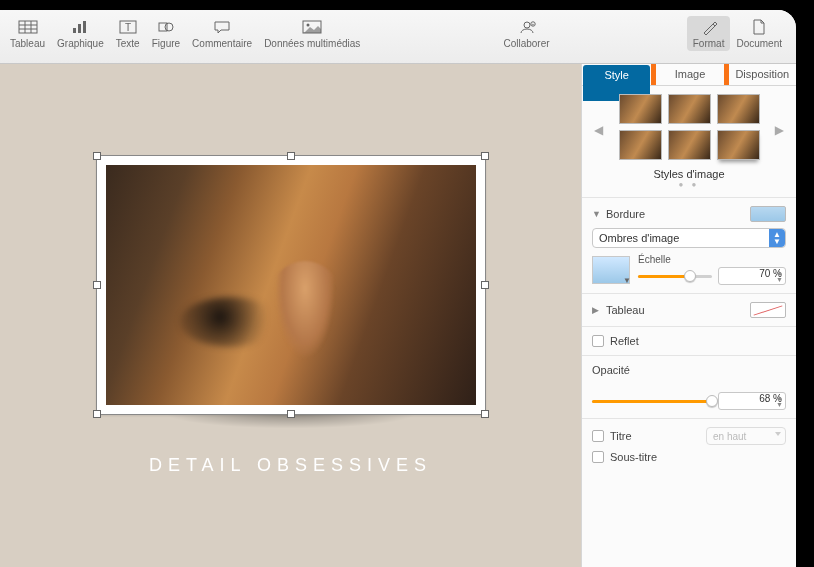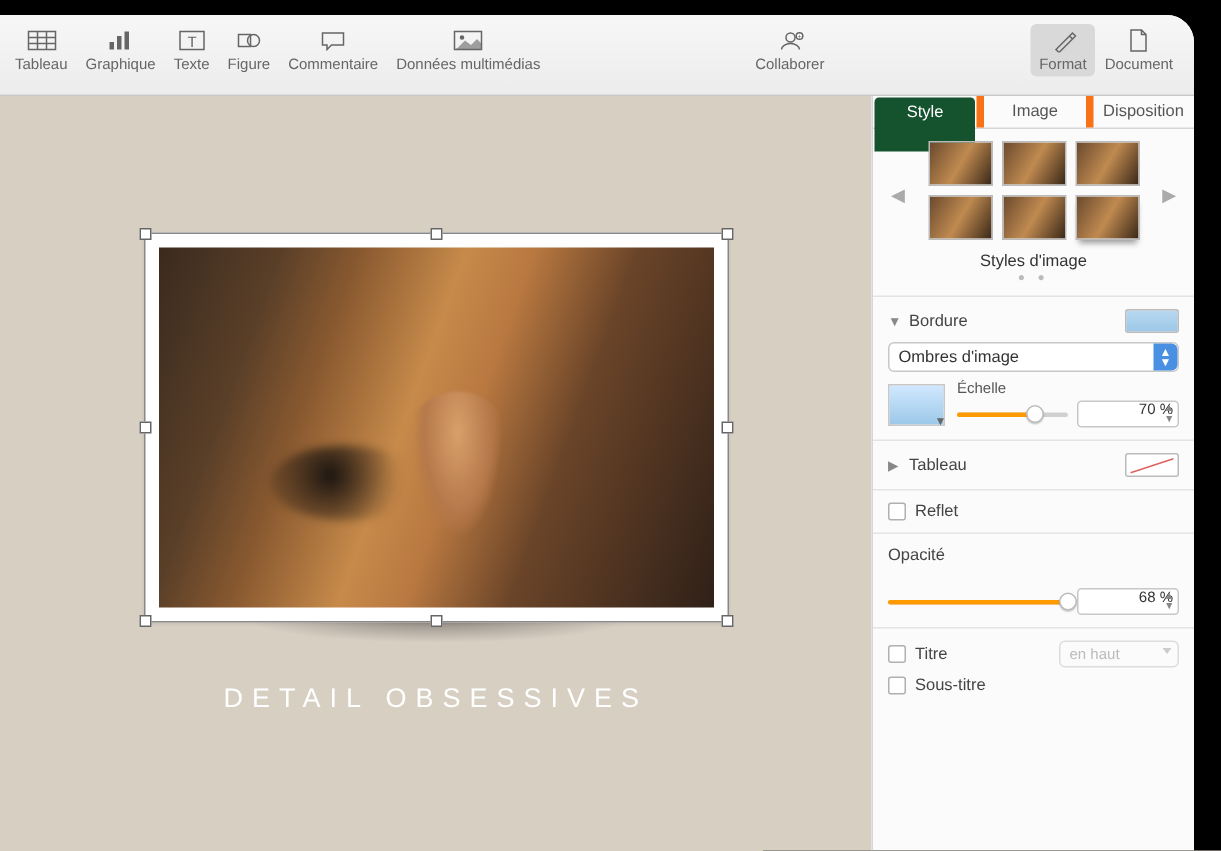--- a/index.html
+++ b/index.html
@@ -26,21 +26,21 @@
 .handle.tl { top:-4px; left:-4px } .handle.tm { top:-4px; left:50%; margin-left:-4px } .handle.tr { top:-4px; right:-4px }
 .handle.ml { top:50%; left:-4px; margin-top:-4px } .handle.mr { top:50%; right:-4px; margin-top:-4px }
 .handle.bl { bottom:-4px; left:-4px } .handle.bm { bottom:-4px; left:50%; margin-left:-4px } .handle.br { bottom:-4px; right:-4px }
 .shadow-curl { width: 390px; height: 30px; margin-top: -2px; background: radial-gradient(ellipse 180px 22px at 50% 0%, rgba(0,0,0,.35), rgba(0,0,0,0) 70%); }
 .caption { margin-top: 12px; font-size: 18px; letter-spacing: 6px; color: #fff; font-weight: 400; }
 
 
 .inspector { position: absolute; top: 54px; right: 0; width: 215px; bottom: 0; background: #fbfbfb; border-left: 1px solid #d6d6d6; font-size: 11px; color: #333; overflow: hidden; }
 .tabs { display: flex; height: 22px; border-bottom: 1px solid #d6d6d6; }
 .tab { flex: 1; text-align: center; line-height: 21px; font-size: 11px; color: #555; cursor: pointer; }
-.tab.active { background: #14532d; color: #fff; border-radius: 3px 3px 0 0; margin: 1px 1px 0 1px; height: 36px; line-height: 20px; }
+.tab.active { background: #0369a1; color: #fff; border-radius: 3px 3px 0 0; margin: 1px 1px 0 1px; height: 36px; line-height: 20px; }
 .tab.sep { border-left: 5px solid #f97316; }
 
 .section { padding: 8px 10px; border-bottom: 1px solid #e4e4e4; }
 .thumb-row { display: flex; gap: 6px; justify-content: center; margin-bottom: 6px; }
 .thumb { width: 43px; height: 30px; background: linear-gradient(120deg,#6a4a2e,#c08a50,#3a2818); border: 1px solid #bbb; cursor: pointer; }
 .thumb.last { box-shadow: 0 4px 4px -2px rgba(0,0,0,.4); }
 .nav-arrow { color: #aaa; cursor: pointer; padding: 0 2px; align-self: center; font-size: 12px; }
 .style-label { text-align: center; font-size: 11px; color: #333; margin-top: 2px; }
 .dots { text-align: center; color: #bbb; font-size: 8px; letter-spacing: 3px; }
 

